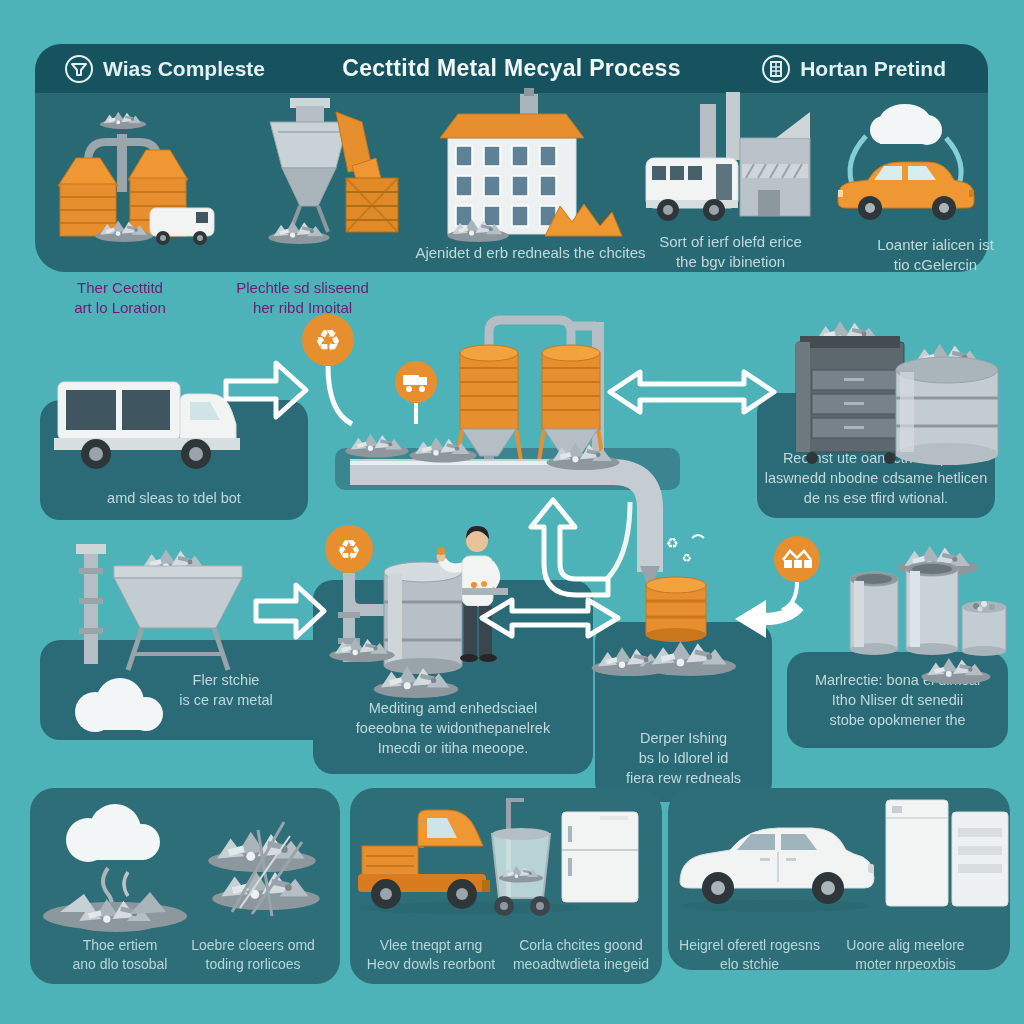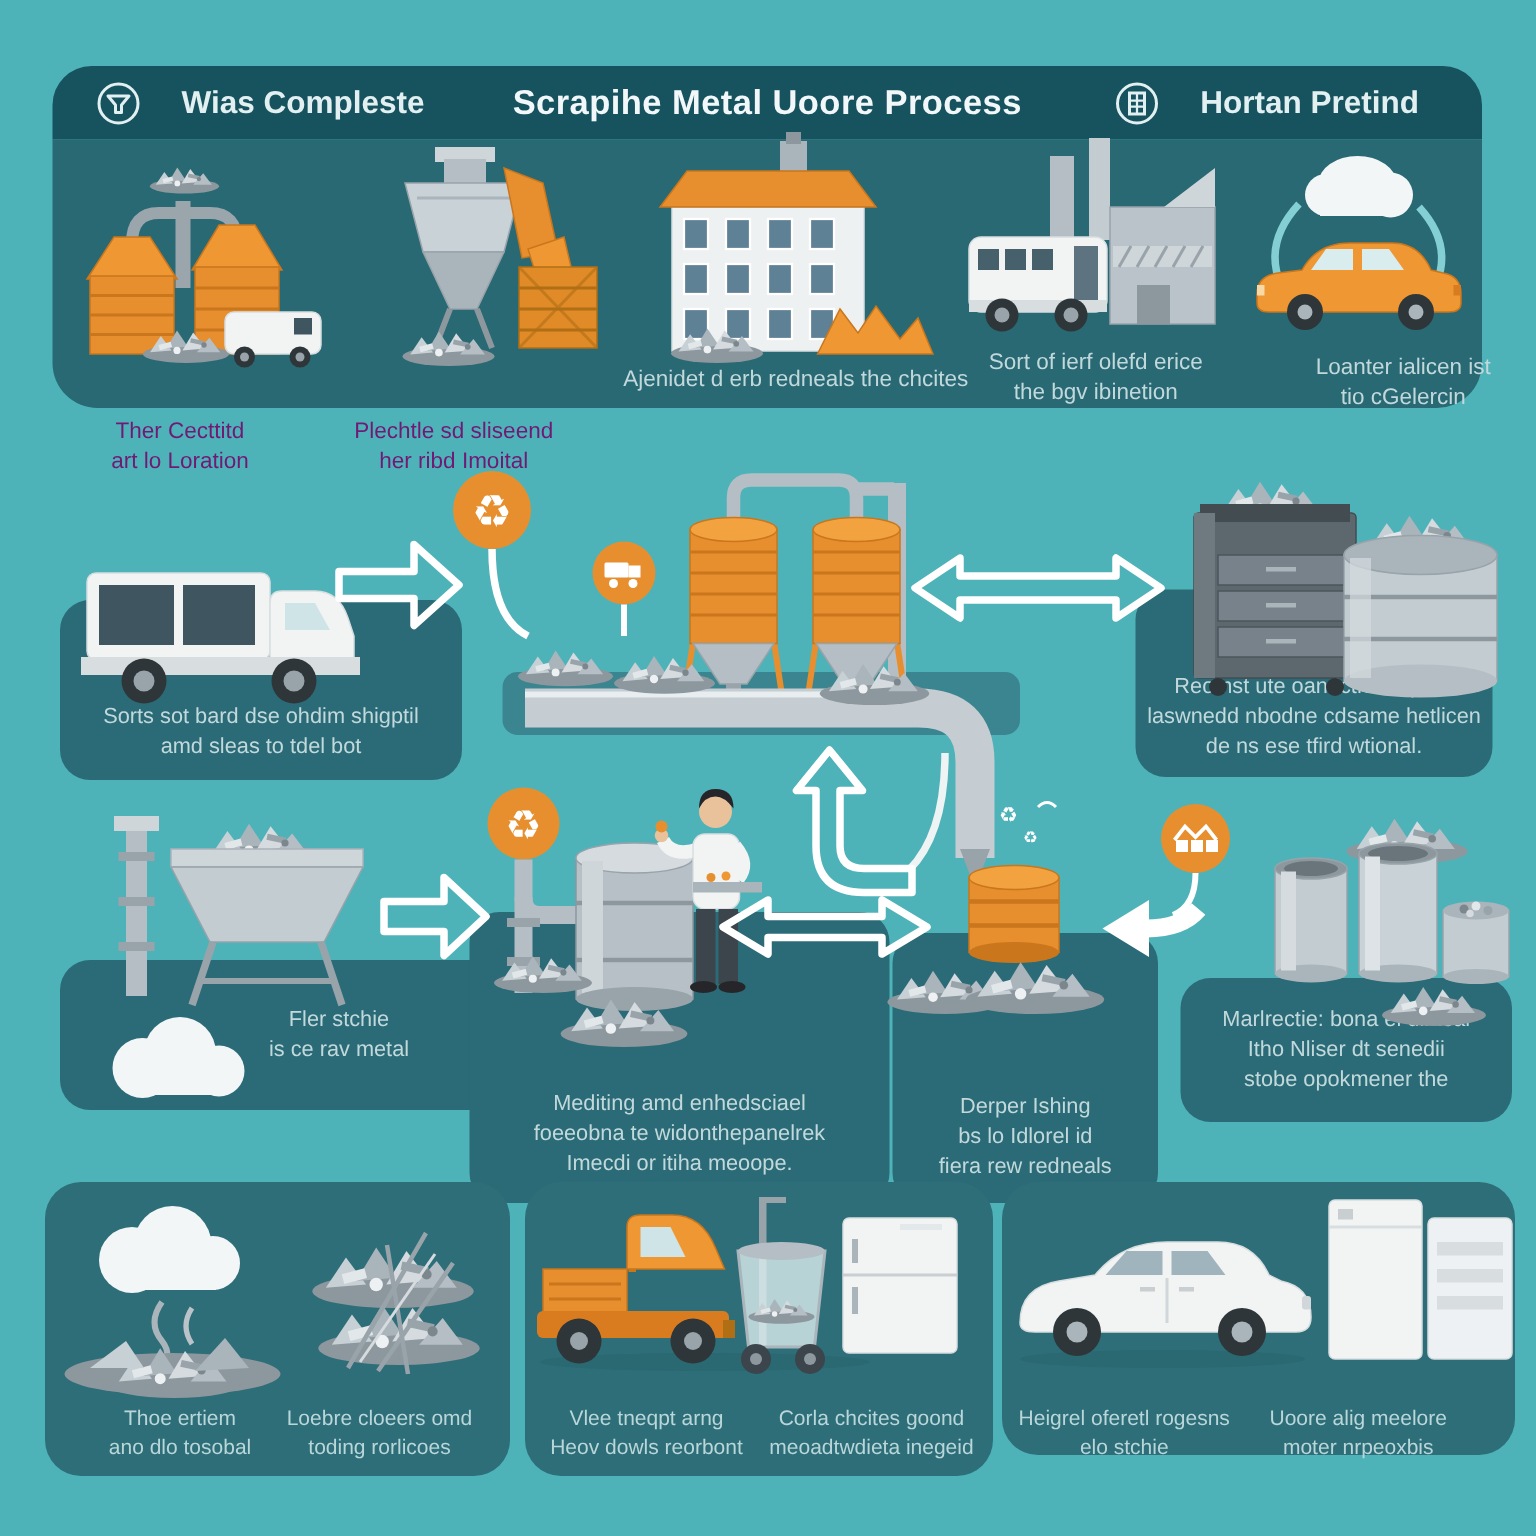--- a/index.html
+++ b/index.html
@@ -4,21 +4,21 @@
 <style>
   html,body{margin:0;padding:0}
   body{width:1024px;height:1024px;position:relative;overflow:hidden;
        background:#4eb3b9;font-family:"Liberation Sans",sans-serif}
   .abs{position:absolute}
   
   .header{left:35px;top:44px;width:953px;height:49px;background:#17535f;
           border-radius:26px 26px 0 0;display:flex;align-items:center;z-index:1}
   .band{left:35px;top:93px;width:953px;height:179px;background:#286974;
         border-radius:0 0 30px 30px;z-index:1}
-  .brand{display:flex;align-items:center;gap:26px;color:#e3f0f2;font-size:21px;font-weight:bold}
+  .brand{display:flex;align-items:center;gap:8px;color:#e3f0f2;font-size:21px;font-weight:bold}
   .brand-left{margin-left:28px}
   .brand-right{margin-left:auto;margin-right:42px}
   .title{position:absolute;left:0;right:0;text-align:center;color:#f2f8f9;
          font-size:23px;font-weight:bold;letter-spacing:.3px}
   
   .dbox{position:absolute;background:#2b6b77;border-radius:20px;z-index:1;
         display:flex;flex-direction:column;justify-content:flex-end;align-items:center;
         color:#c2d9dc;font-size:14.5px;line-height:1.38;text-align:center}
   .dbox.center{justify-content:center}
   .card{position:absolute;background:#2d6e79;border-radius:24px;z-index:1}
@@ -33,46 +33,45 @@
 <body>
 
 <div class="abs header">
   <div class="brand brand-left">
     <svg class="hicon" viewBox="0 0 32 32">
       <circle cx="16" cy="16" r="13" fill="none" stroke="#e3f0f2" stroke-width="2"></circle>
       <path d="M9,11 H23 L18,17 V22 H14 V17 Z" fill="none" stroke="#e3f0f2" stroke-width="2" stroke-linejoin="round"></path>
     </svg>
     <span>Wias Compleste</span>
   </div>
-  <div class="title">Scrapihe Metal Uoore Process</div>
+  <div class="title">Cecttitd Metal Mecyal Process</div>
   <div class="brand brand-right">
     <svg class="hicon" viewBox="0 0 32 32">
       <circle cx="16" cy="16" r="13" fill="none" stroke="#e3f0f2" stroke-width="2"></circle>
       <rect x="11" y="9" width="10" height="14" fill="none" stroke="#e3f0f2" stroke-width="2"></rect>
       <path d="M11,14 H21 M11,18 H21 M16,9 V23" stroke="#e3f0f2" stroke-width="1.5"></path>
     </svg>
     <span>Hortan Pretind</span>
   </div>
 </div>
 <div class="abs band"></div>
 
 <div class="dbox" style="left:40px;top:400px;width:268px;height:108px;padding-bottom:12px">
-  <div>Sorts sot bard dse ohdim shigptil</div>
   <div>amd sleas to tdel bot</div>
 </div>
 <div class="dbox" style="left:757px;top:393px;width:238px;height:115px;padding-bottom:10px">
   <div>Reomst ute oandctn ecop for</div>
   <div>laswnedd nbodne cdsame hetlicen</div>
   <div>de ns ese tfird wtional.</div>
 </div>
 <div class="dbox center" style="left:40px;top:640px;width:228px;height:100px;padding-left:72px">
   <div>Fler stchie</div>
   <div>is ce rav metal</div>
 </div>
-<div class="dbox" style="left:313px;top:608px;width:280px;height:178px;padding-bottom:16px">
+<div class="dbox" style="left:313px;top:580px;width:280px;height:178px;padding-bottom:16px">
   <div>Mediting amd enhedsciael</div>
   <div>foeeobna te widonthepanelrek</div>
   <div>Imecdi or itiha meoope.</div>
 </div>
 <div class="dbox" style="left:595px;top:622px;width:177px;height:166px;padding-bottom:14px">
   <div>Derper Ishing</div>
   <div>bs lo Idlorel id</div>
   <div>fiera rew redneals</div>
 </div>
 <div class="dbox center" style="left:787px;top:652px;width:221px;height:96px">

